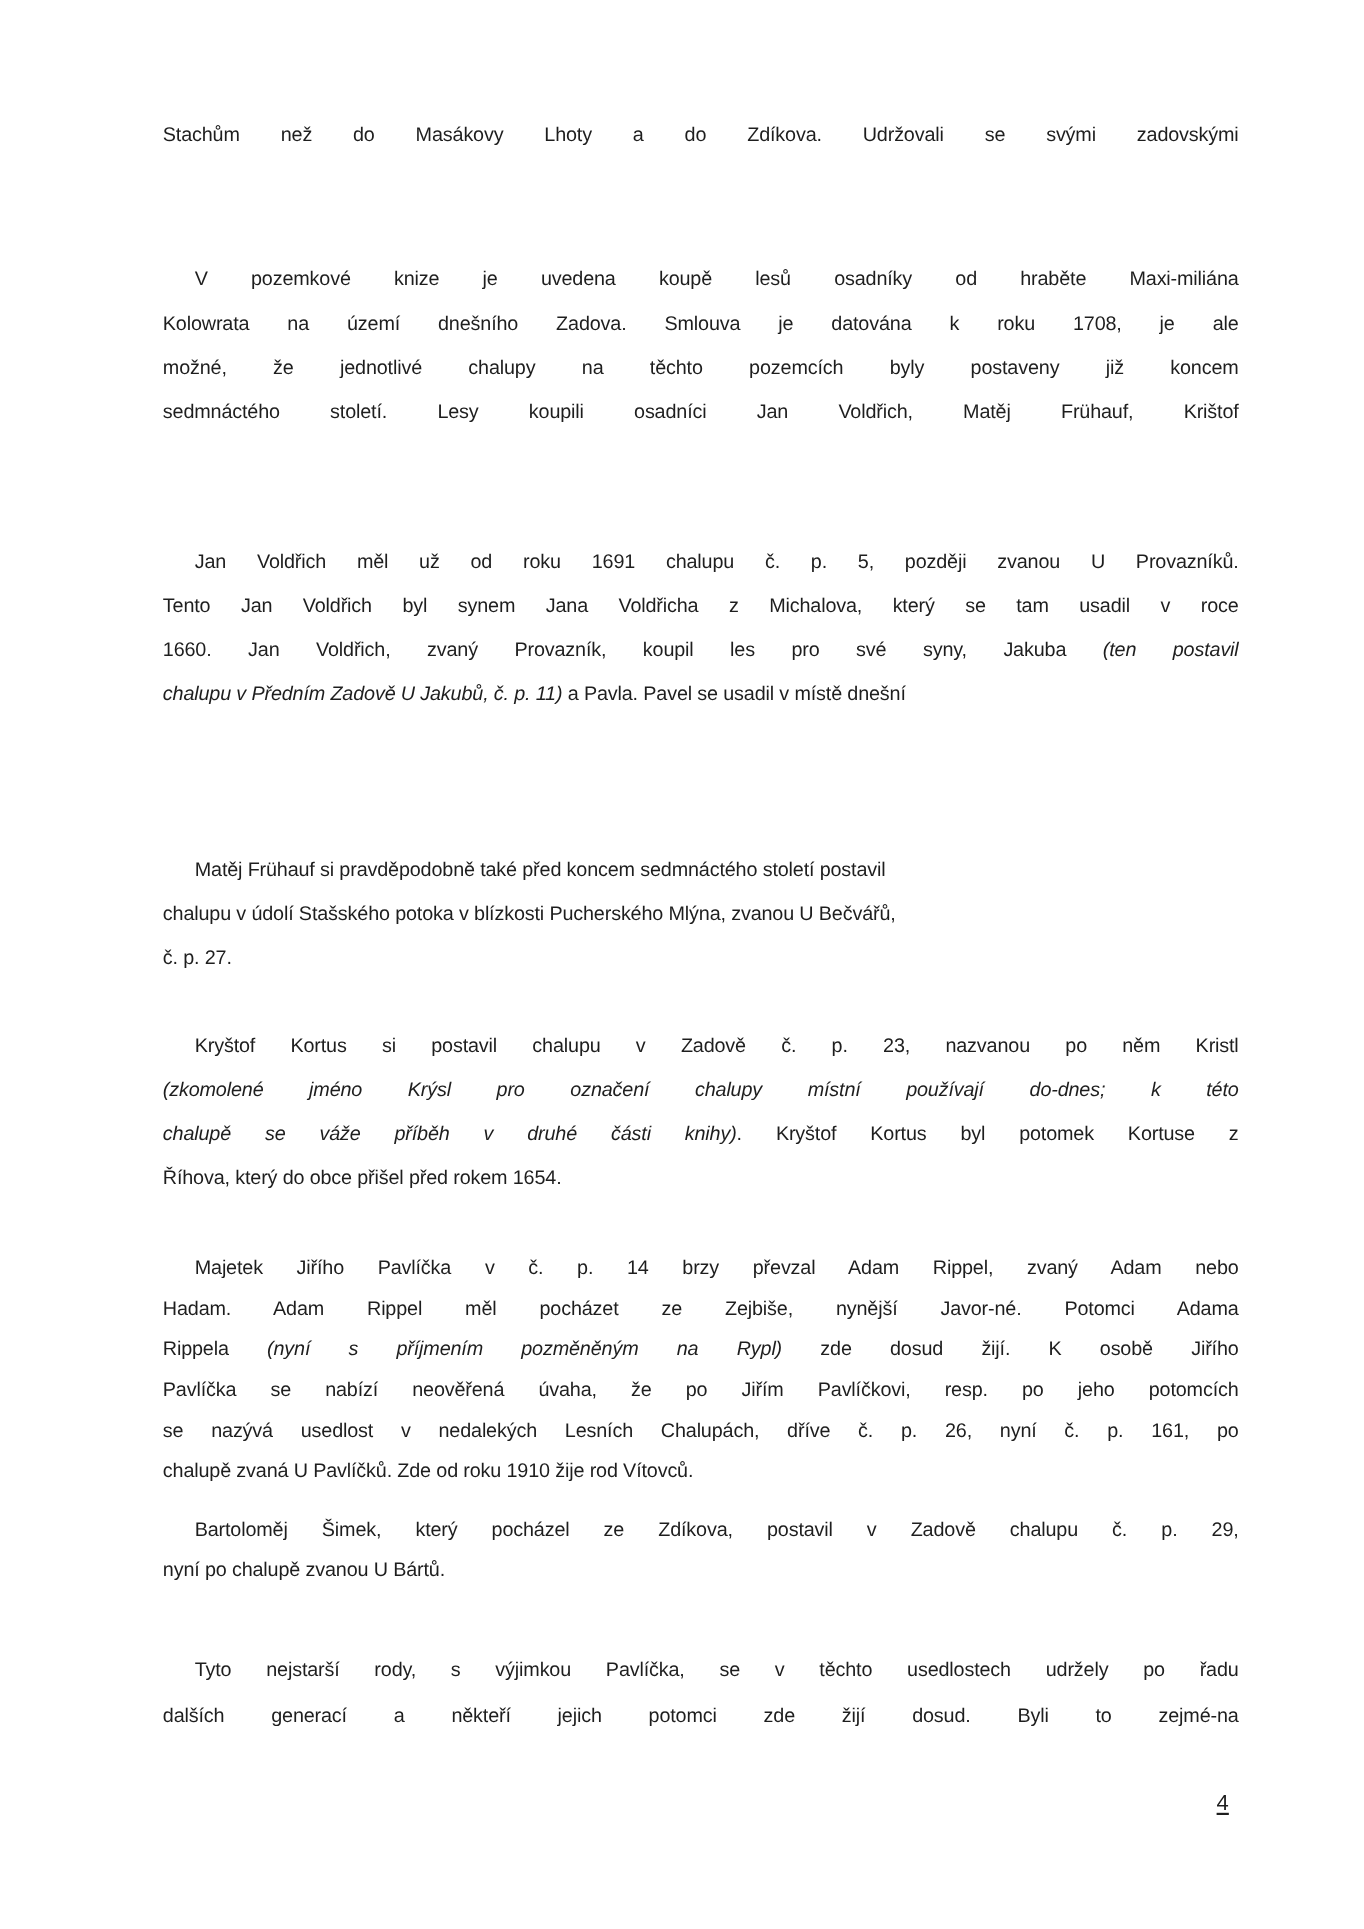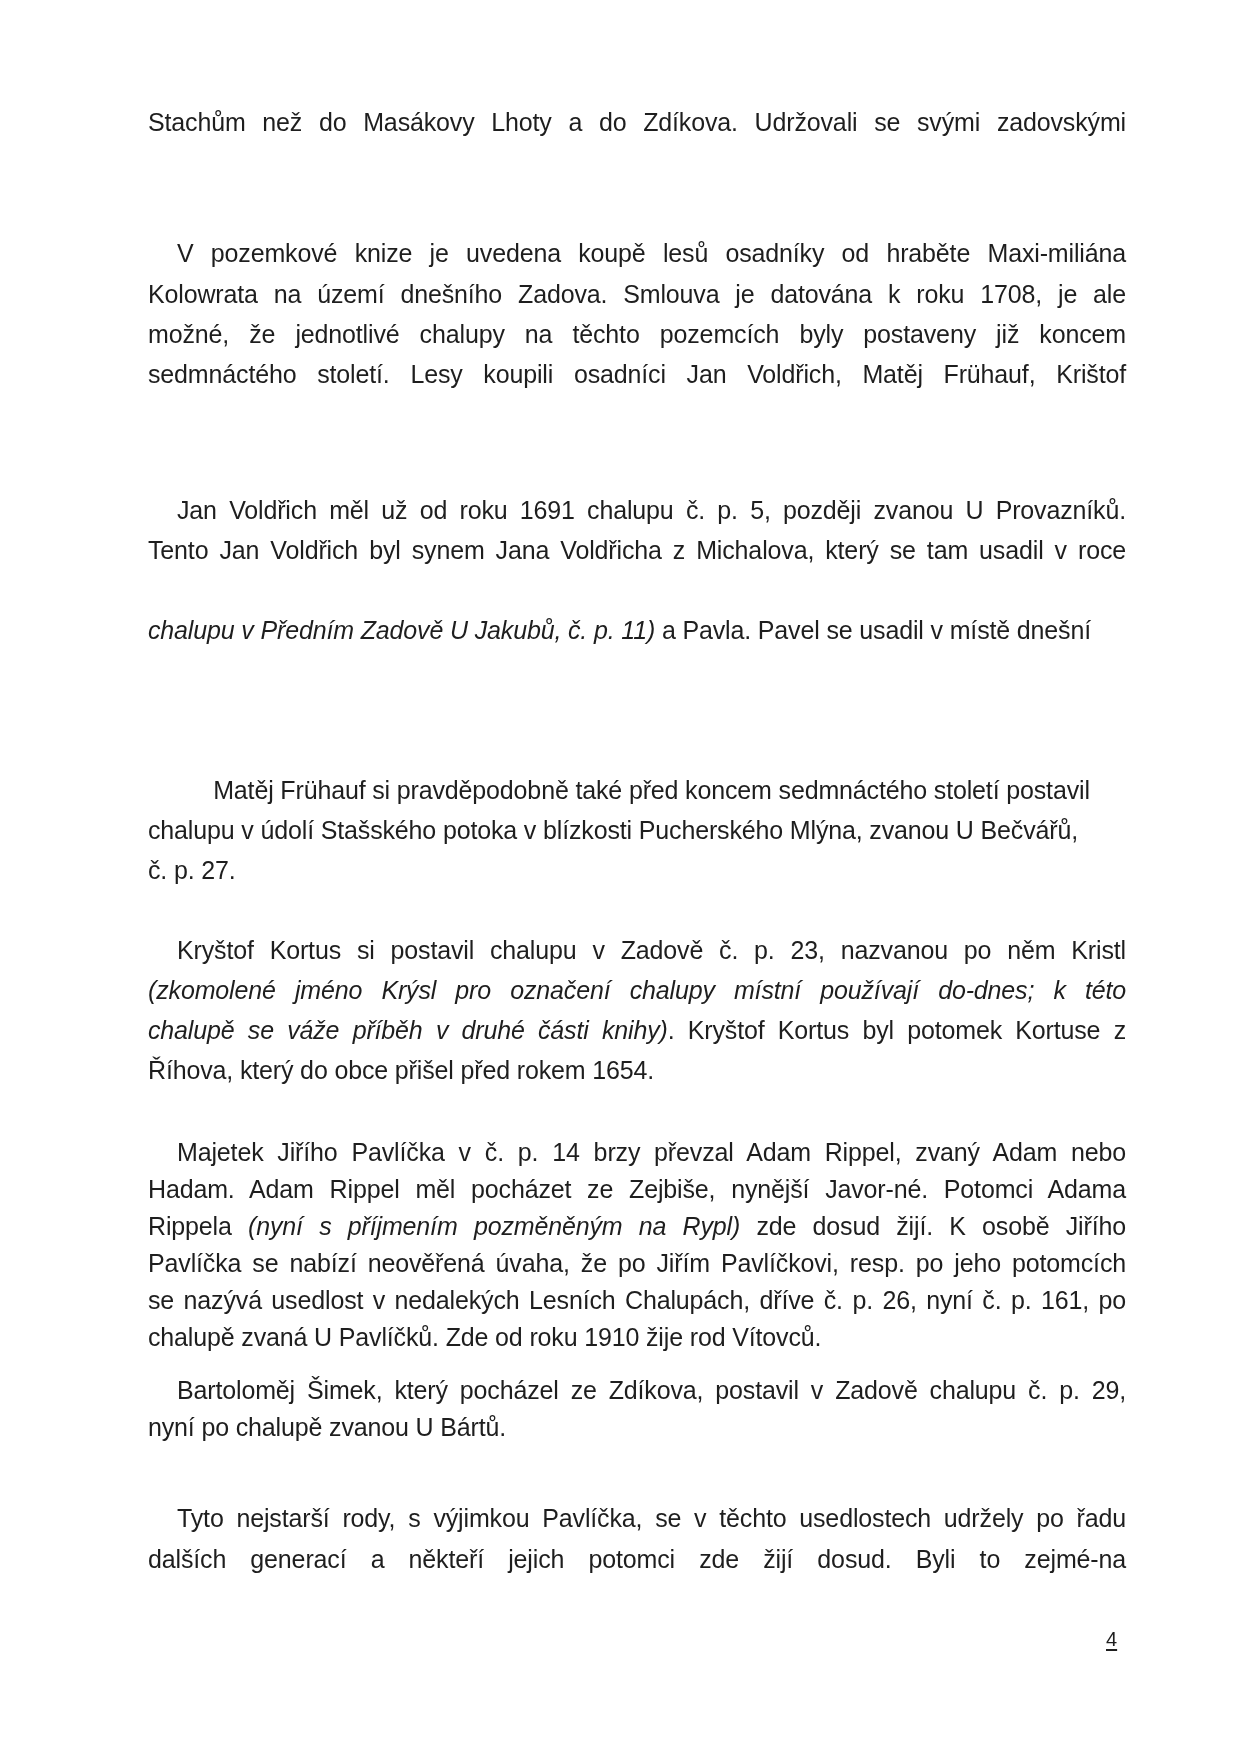--- a/index.html
+++ b/index.html
@@ -20,33 +20,32 @@
     left: 0;
     top: 0;
     width: 1240px;
     height: 1754px;
     background: #ffffff;
   }
   .line {
     position: absolute;
     left: 148px;
     width: 978px;
-    font-size: 25px;
+    font-size: 18px;
     line-height: 36px;
     white-space: nowrap;
     letter-spacing: -0.15px;
   }
   .line.justify {
     text-align: justify;
     text-align-last: justify;
   }
   .line.indent {
     left: 177px;
     width: 949px;
-    text-align: center;
   }
   .it {
     font-style: italic;
   }
   .page-number {
     position: absolute;
     left: 1106px;
     top: 1627px;
     font-size: 20px;
     line-height: 24px;
@@ -61,20 +60,24 @@
 
   <div class="line justify" style="top:104px">Stachům než do Masákovy Lhoty a do Zdíkova. Udržovali se svými zadovskými</div>
 
   <div class="line justify indent" style="top:235px">V pozemkové knize je uvedena koupě lesů osadníky od hraběte Maxi-miliána</div>
   <div class="line justify" style="top:276px">Kolowrata na území dnešního Zadova. Smlouva je datována k roku 1708, je ale</div>
   <div class="line justify" style="top:316px">možné, že jednotlivé chalupy na těchto pozemcích byly postaveny již koncem</div>
   <div class="line justify" style="top:356px">sedmnáctého století. Lesy koupili osadníci Jan Voldřich, Matěj Frühauf, Krištof</div>
 
   <div class="line justify indent" style="top:492px">Jan Voldřich měl už od roku 1691 chalupu č. p. 5, později zvanou U Provazníků.</div>
   <div class="line justify" style="top:532px">Tento Jan Voldřich byl synem Jana Voldřicha z Michalova, který se tam usadil v roce</div>
+  <div class="line justify" style="top:572px">
+    <span>1660. Jan Voldřich, zvaný Provazník, koupil les pro své syny, Jakuba</span>
+    <span class="it">(ten postavil</span>
+  </div>
   <div class="line" style="top:612px"><span class="it">chalupu v Předním Zadově U Jakubů, č. p. 11)</span><span> a Pavla. Pavel se usadil v místě dnešní</span></div>
 
   <div class="line indent" style="top:772px">Matěj Frühauf si pravděpodobně také před koncem sedmnáctého století postavil</div>
   <div class="line" style="top:812px">chalupu v údolí Stašského potoka v blízkosti Pucherského Mlýna, zvanou U Bečvářů,</div>
   <div class="line" style="top:852px">č. p. 27.</div>
 
   <div class="line justify indent" style="top:932px">Kryštof Kortus si postavil chalupu v Zadově č. p. 23, nazvanou po něm Kristl</div>
   <div class="line justify it" style="top:972px">(zkomolené jméno Krýsl pro označení chalupy místní používají do-dnes; k této</div>
   <div class="line justify" style="top:1012px"><span class="it">chalupě se váže příběh v druhé části knihy)</span><span>. Kryštof Kortus byl potomek Kortuse z</span></div>
   <div class="line" style="top:1052px">Říhova, který do obce přišel před rokem 1654.</div>

